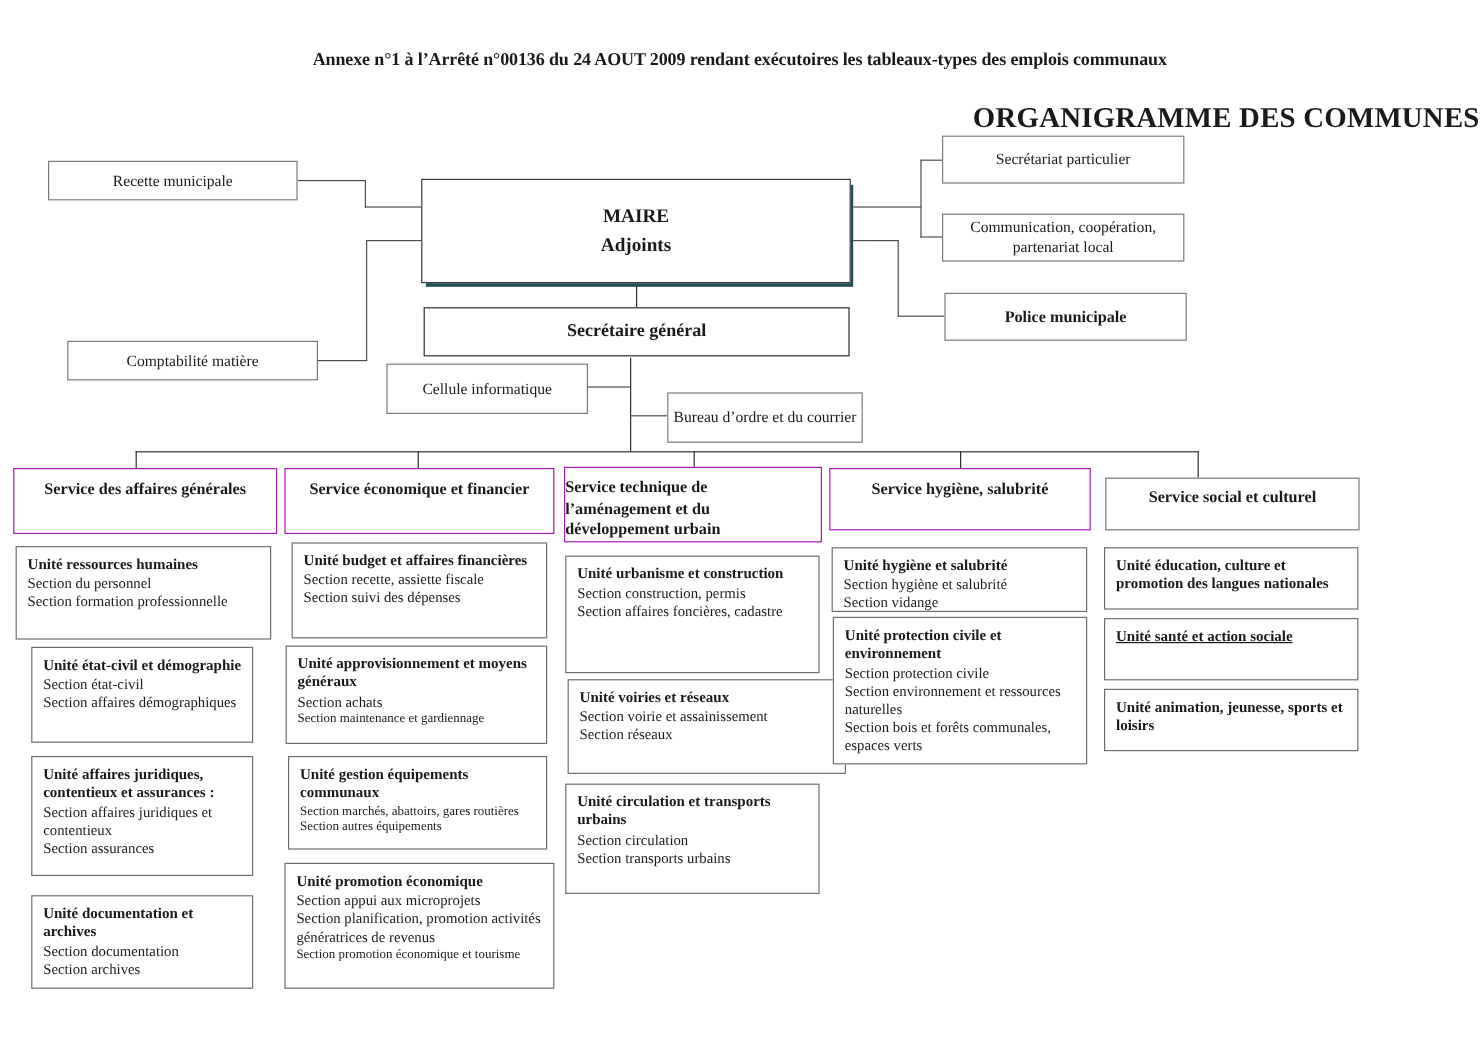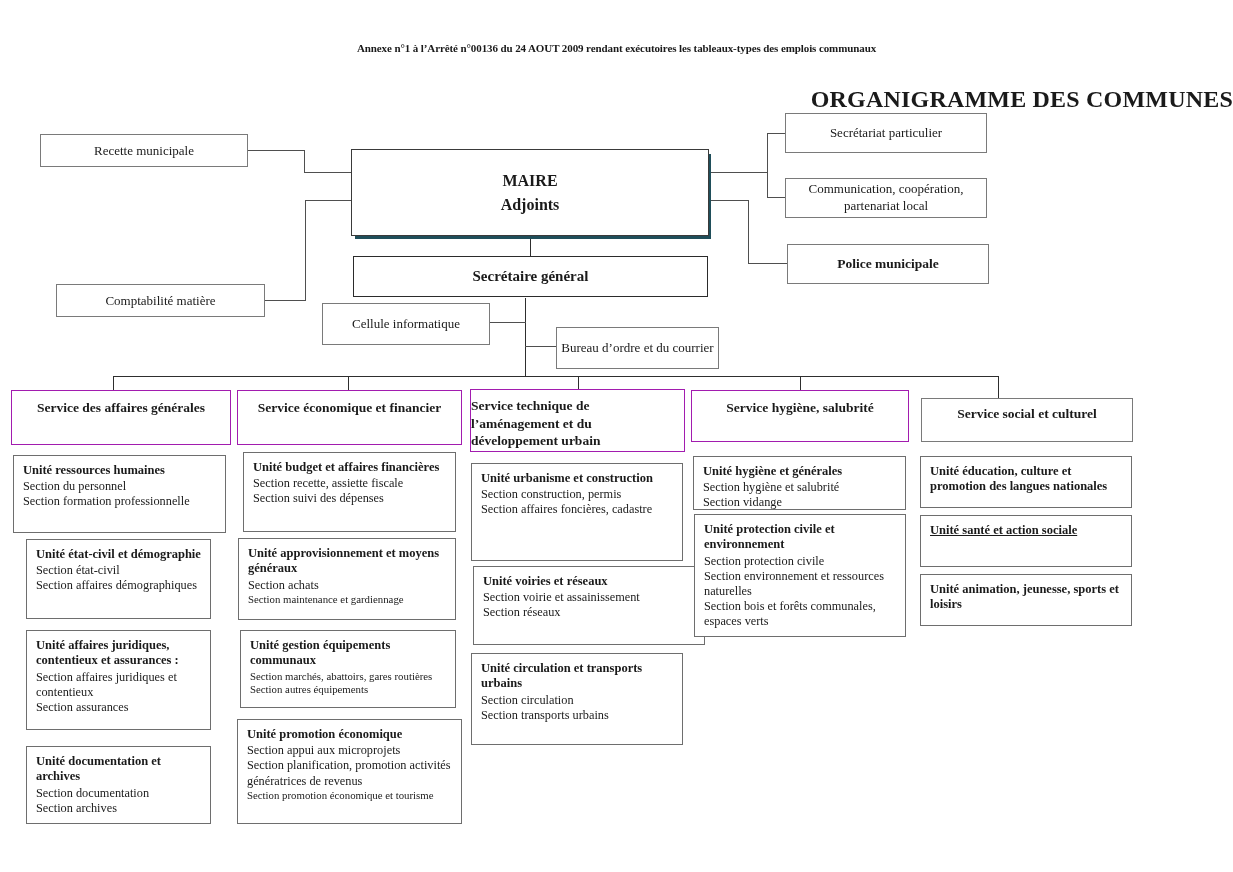--- a/index.html
+++ b/index.html
@@ -14,21 +14,21 @@
     height:872px;
     background:#ffffff;
     overflow:hidden;
   }
 
   
   .doc-title{
     position:absolute;
     left:0; top:42px; width:1233px;
     text-align:center;
-    font-size:11px;
+    font-size:15px;
     font-weight:bold;
     letter-spacing:-0.1px;
   }
   .chart-title{
     position:absolute;
     left:0; top:86px; width:1233px;
     text-align:right;
     font-size:24px;
     font-weight:bold;
     letter-spacing:0.2px;
@@ -290,21 +290,21 @@
     <div class="sec">Section réseaux</div>
   </div>
 
   <div class="unit" style="left:471px;top:653px;width:212px;height:92px;">
     <div class="uname">Unité circulation et transports urbains</div>
     <div class="sec">Section circulation</div>
     <div class="sec">Section transports urbains</div>
   </div>
 
   <div class="unit" style="left:693px;top:456px;width:213px;height:54px;">
-    <div class="uname">Unité hygiène et générales</div>
+    <div class="uname">Unité hygiène et salubrité</div>
     <div class="sec">Section hygiène et salubrité</div>
     <div class="sec">Section vidange</div>
   </div>
 
   <div class="unit" style="left:694px;top:514px;width:212px;height:123px;">
     <div class="uname">Unité protection civile et environnement</div>
     <div class="sec">Section protection civile</div>
     <div class="sec">Section environnement et ressources naturelles</div>
     <div class="sec">Section bois et forêts communales, espaces verts</div>
   </div>

